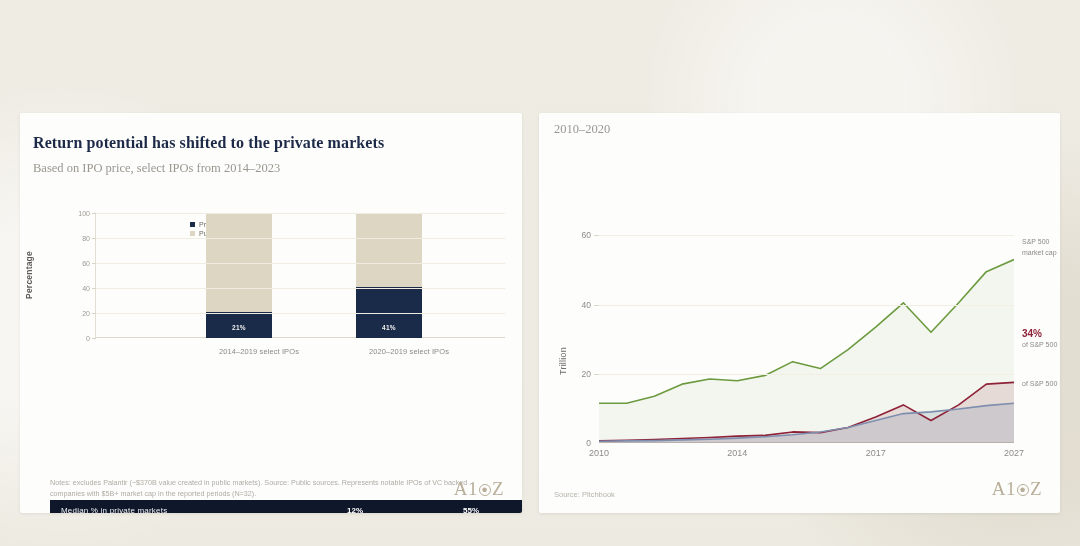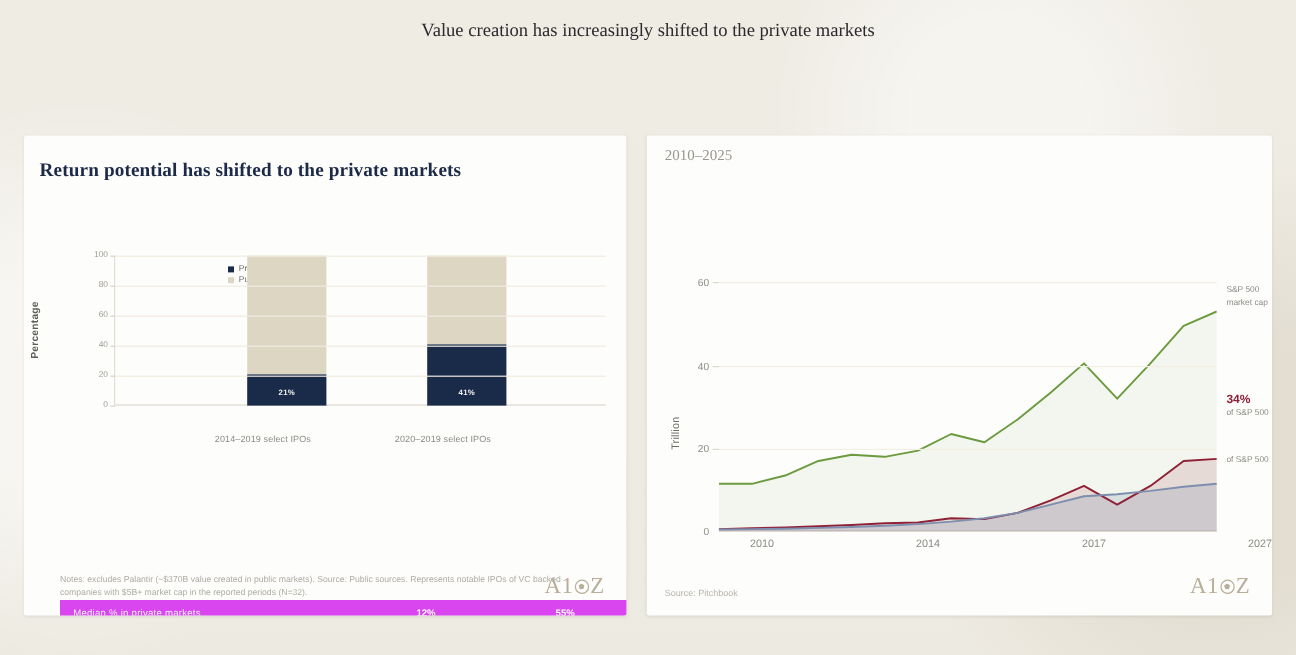--- a/index.html
+++ b/index.html
@@ -89,37 +89,37 @@
   .bar-col.c1 { left: 110px; }
   .bar-col.c2 { left: 260px; }
   .bar-seg { width: 100%; position: relative; }
   .seg-public  { background: #ddd6c3; }
   .seg-private { background: #1a2a49; }
   .seg-private .seg-label {
     position: absolute; left: 0; right: 0; bottom: 7px; text-align: center;
     font-size: 6.5px; color: #f1f0ee; font-weight: 700; letter-spacing: .3px;
   }
   .xtick {
-    position: absolute; top: 148px; width: 120px; text-align: left;
+    position: absolute; top: 134px; width: 120px; text-align: right;
     font-size: 7.5px; color: #8d8a83; letter-spacing: .1px;
   }
   .xtick.t1 { left: 83px; }
   .xtick.t2 { left: 233px; }
 
   .bar-legend { position: absolute; left: 94px; top: 8px; }
   .leg-row { display: flex; align-items: center; gap: 4px; margin-bottom: 2px; }
   .leg-sq { width: 5px; height: 5px; display: inline-block; }
   .leg-sq.priv { background: #1a2a49; }
   .leg-sq.pub  { background: #ddd6c3; }
   .leg-txt { font-size: 7px; color: #6d6a64; }
 
   
   .median-strip {
     position: absolute; left: 30px; top: 387px; width: 482px; height: 21px;
-    background: #d946ef; display: flex; align-items: center;
+    background: #0f172a; display: flex; align-items: center;
   }
   .median-strip .ms-label { flex: 0 0 250px; padding-left: 11px; font-size: 8px; color: #eef3f5; letter-spacing: .2px; }
   .median-strip .ms-val { flex: 0 0 110px; text-align: center; font-size: 8px; font-weight: 700; color: #ffffff; }
   .median-strip .ms-val.v2 { flex: 1; }
 
   
   .notes {
     position: absolute; left: 30px; bottom: 14px; width: 430px;
     font-size: 7.2px; line-height: 1.55; color: #b0aca3;
   }
@@ -155,44 +155,43 @@
     transform: translateY(-50%); white-space: nowrap;
   }
   .axis-label-yr {
     position: absolute; left: -36px; top: 50%;
     transform: translate(-50%,-50%) rotate(-90deg);
     font-size: 9px; color: #6f6c66; letter-spacing: .2px;
   }
   .lxtick {
     position: absolute; top: calc(100% + 5px); font-size: 9px; color: #8e8b84;
     transform: translateX(-50%);
-    margin-left: 36px;
   }
   .lxaxis { position: absolute; left: 0; right: 0; bottom: 0; height: 1px; background: #ddd7c9; }
 
   .annot { position: absolute; left: calc(100% + 8px); }
   .annot .big { font-size: 11.5px; font-weight: 400; letter-spacing: .1px; padding-left: 48px; }
   .annot .small { font-size: 7px; color: #8e8b84; line-height: 1.4; margin-top: 1px; }
   .annot.green .big { color: #6c9a3f; }
   .annot.red .big   { color: #8e2137; }
   .annot.red .big2  { font-size: 10px; font-weight: 700; color: #8e2137; }
   .annot.blue .big  { color: #7d8eae; }
   .src-note { position: absolute; left: 15px; bottom: 14px; font-size: 7.5px; color: #b8b4ab; }
 </style>
 </head>
 <body>
 
 <div class="deck-header">
-  <div class="deck-subtitle">Value creation has increasingly shifted to the private markets</div>
 </div>
 
 <div class="panels">
 
   <div class="panel panel-left">
     <div class="panel-title">Return potential has shifted to the private markets</div>
+    <div class="panel-sub">Based on IPO price, select IPOs from 2014–2023</div>
 
     <div class="bar-wrap">
       <div class="axis-label-y">Percentage</div>
       <div class="bar-plot" id="bar-plot">
         <div class="baseline"></div>
 
         <div class="bar-legend">
           <div class="leg-row">
             <span class="leg-sq priv"></span>
             <span class="leg-txt">Private markets</span>
@@ -247,21 +246,21 @@
     <div class="notes">Notes: excludes Palantir (~$370B value created in public markets). Source: Public sources. Represents notable IPOs of VC backed companies with $5B+ market cap in the reported periods (N=32).</div>
 
     <div class="a16z">
       <span>A1</span>
         <span class="mark"></span>
         <span>Z</span>
     </div>
   </div>
 
   <div class="panel panel-right">
-    <div class="panel-sub">2010–2025</div>
+    <div class="panel-sub">2010–2020</div>
 
     <div class="line-wrap">
       <div class="line-plot">
         <div class="axis-label-yr">Trillion</div>
         <div class="lp-inner" id="lp-inner">
           <div class="lxaxis"></div>
           <svg id="line-svg" width="100%" height="100%" viewBox="0 0 415 225" preserveAspectRatio="none" style="position:absolute;left:0;top:0;">
               <polygon points="0,225 0,185.19230769230768 27.666666666666668,185.19230769230768 55.333333333333336,178.26923076923077 83,166.15384615384616 110.66666666666667,160.96153846153845 138.33333333333331,162.69230769230768 166,157.5 193.66666666666666,143.65384615384616 221.33333333333334,150.5769230769231 249,131.53846153846155 276.66666666666663,109.03846153846155 304.3333333333333,84.80769230769229 332,114.23076923076923 359.6666666666667,84.80769230769229 387.3333333333333,53.65384615384616 415,41.53846153846155 415,225" fill="#6c9a3f" fill-opacity="0.07"></polygon>
               <polygon points="0,225 0,222.92307692307693 27.666666666666668,222.23076923076923 55.333333333333336,221.53846153846155 83,220.5 110.66666666666667,219.46153846153845 138.33333333333331,218.07692307692307 166,217.3846153846154 193.66666666666666,213.92307692307693 221.33333333333334,214.6153846153846 249,209.42307692307693 276.66666666666663,199.03846153846155 304.3333333333333,186.9230769230769 332,202.5 359.6666666666667,186.9230769230769 387.3333333333333,166.15384615384616 415,164.42307692307693 415,225" fill="#8e2137" fill-opacity="0.13"></polygon>
               <polygon points="0,225 0,223.26923076923077 27.666666666666668,222.92307692307693 55.333333333333336,222.57692307692307 83,221.8846153846154 110.66666666666667,221.19230769230768 138.33333333333331,220.15384615384616 166,218.76923076923077 193.66666666666666,216.69230769230768 221.33333333333334,213.92307692307693 249,209.42307692307693 276.66666666666663,202.5 304.3333333333333,195.57692307692307 332,193.84615384615384 359.6666666666667,191.0769230769231 387.3333333333333,187.6153846153846 415,185.19230769230768 415,225" fill="#7d8eae" fill-opacity="0.22"></polygon>

